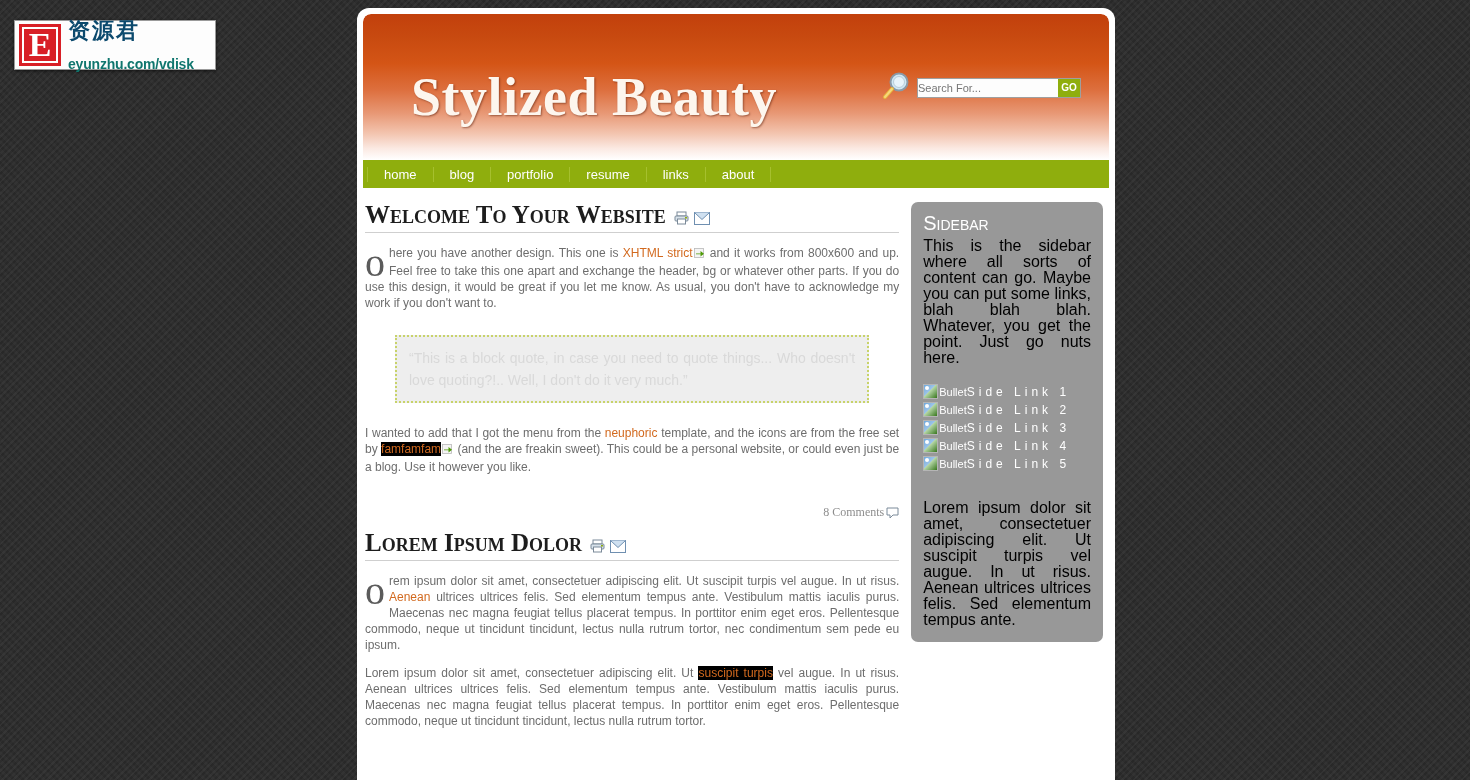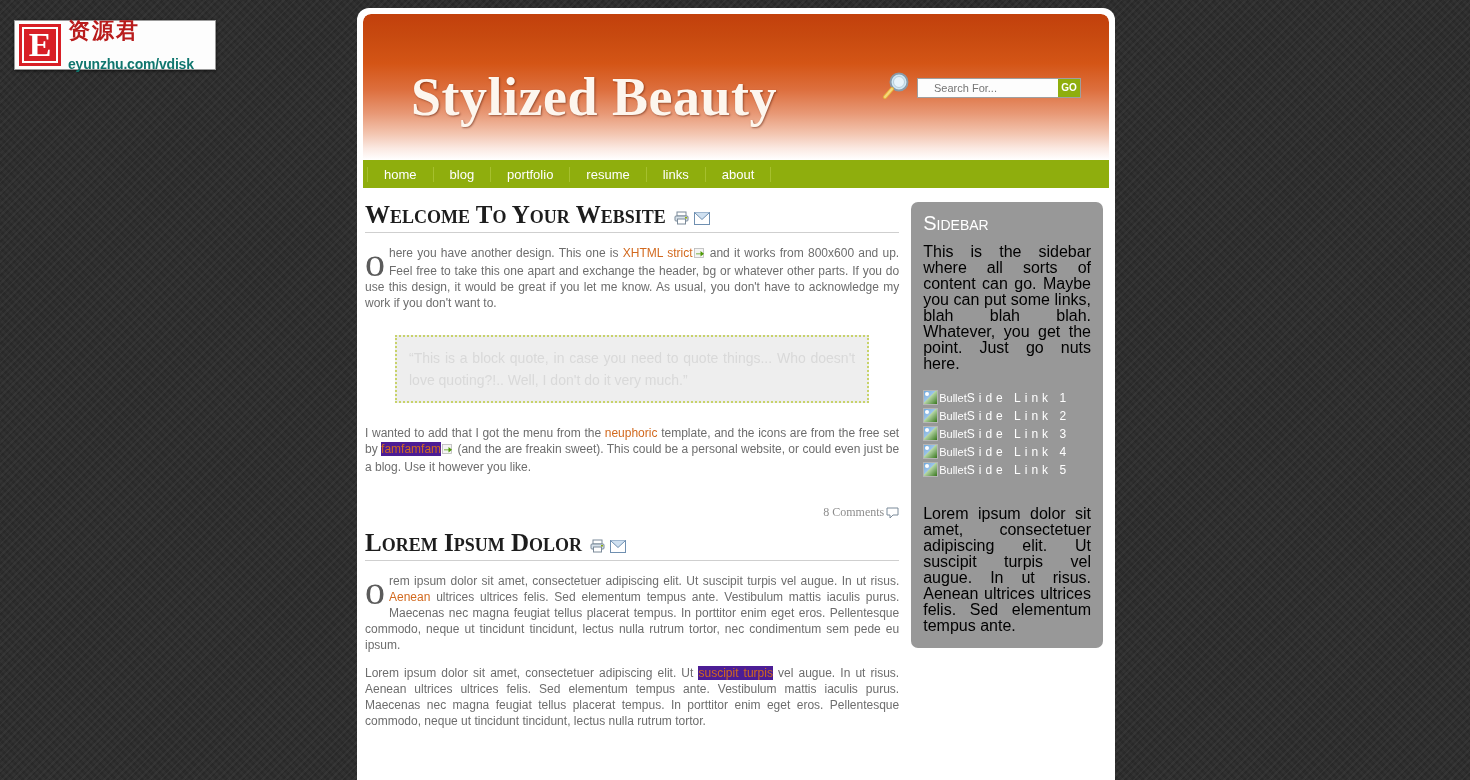--- a/index.html
+++ b/index.html
@@ -52,21 +52,21 @@
   }
   #wm-logo span {
     display: block;
     background: #d81f26;
     border: 2px solid #ffffff;
     height: 36px; line-height: 32px;
   }
   #wm-text { margin-left: 7px; line-height: 1; }
   #wm-cn {
     font-family: "DejaVu Sans", sans-serif;
-    font-size: 22px; font-weight: bold; color: #b91c1c;
+    font-size: 22px; font-weight: bold; color: #0c4a6e;
     letter-spacing: 2px;
   }
   #wm-url {
     font-family: "Liberation Sans", sans-serif;
     font-size: 14px; font-weight: bold; color: #0f766e;
     margin-top: 15px; letter-spacing: -0.2px;
   }
 
   
   #page {
@@ -118,21 +118,21 @@
     background: #fdfdfd;
     border: 1px solid #9f9f9f;
     height: 20px;
   }
   #search-input {
     border: none; outline: none;
     width: 140px;
     font-family: "Liberation Sans", sans-serif;
     font-size: 11px;
     color: #8d96a8;
-    padding: 0 16px;
+    padding: 0 0;
     background: #fdfdfd;
   }
   #search-go {
     width: 22px;
     background: #8fae0d;
     color: #ffffff;
     font-family: "Liberation Sans", sans-serif;
     font-size: 10px; font-weight: bold;
     border: none;
     cursor: pointer;
@@ -205,21 +205,21 @@
     line-height: 32px;
     float: left;
     padding: 2px 4px 0 0;
     color: #5b5b5b;
     font-weight: normal;
   }
   a.inline-link {
     color: #d2691e;
     text-decoration: none;
   }
-  a.inline-link.hl { background: #4c1d95; }
+  a.inline-link.hl { background: #000000; }
   .ext-arrow { display: inline-block; vertical-align: -2px; margin: 0 1px; }
 
   blockquote {
     margin: 24px 30px 22px 30px;
     background: #eeeeee;
     border: 2px dotted #c8d36a;
     padding: 10px 12px;
     font-family: "Liberation Sans", sans-serif;
     font-size: 14px;
     line-height: 22px;
@@ -247,21 +247,21 @@
     border-radius: 7px;
     padding: 10px 12px 14px 12px;
     color: #ffffff;
   }
   #sidebar-title {
     font-family: "Liberation Sans", sans-serif;
     font-variant: small-caps;
     font-size: 20px;
     line-height: 22px;
     color: #ffffff;
-    margin-bottom: 10px;
+    margin-bottom: 4px;
   }
   #sidebar-intro, #sidebar-outro {
     font-family: "Liberation Sans", sans-serif;
     font-size: 16px;
     line-height: 16px;
     color: #000000;
     text-align: justify;
   }
   #sidebar-list {
     list-style: none;

